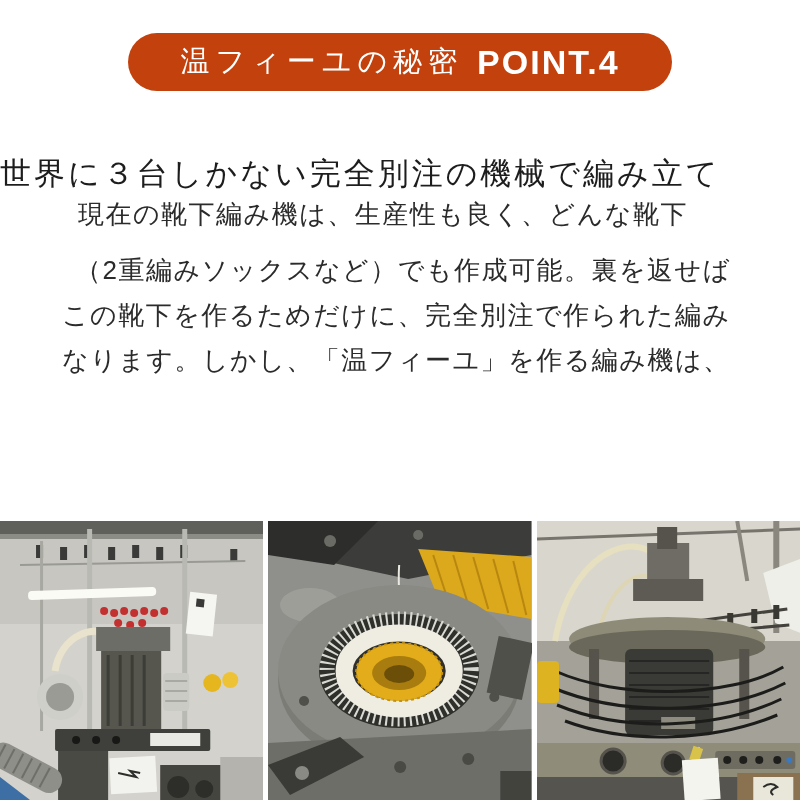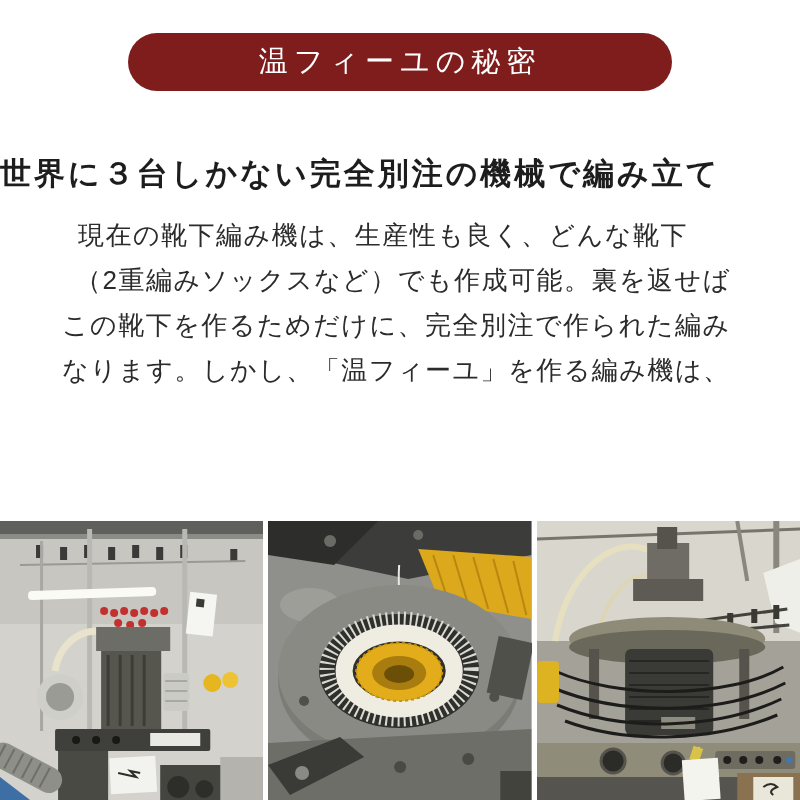--- a/index.html
+++ b/index.html
@@ -6,63 +6,64 @@
   body{
     width:800px;height:800px;background:#ffffff;overflow:hidden;
     font-family:"Liberation Sans","DejaVu Sans",sans-serif;
     position:relative;
   }
   .page{width:800px;height:800px;position:relative;}
 
   
   .banner{
     position:absolute;left:128px;top:33px;width:544px;height:58px;
-    background:#7f1d1d;border-radius:29px;
+    background:#c2410c;border-radius:29px;
     display:flex;align-items:center;justify-content:center;gap:14px;
   }
   .banner .jp{
     color:#ffffff;font-size:29px;letter-spacing:6px;font-weight:500;
     white-space:nowrap;
   }
   .banner .pt{
     color:#ffffff;font-size:34px;font-weight:700;letter-spacing:2px;
     white-space:nowrap;
   }
 
   
   .heading{
     position:absolute;left:0;top:132px;width:640px;
-    text-align:center;color:#1d1d1d;font-weight:700;
+    text-align:center;color:#1d1d1d;font-weight:400;
     font-size:31px;letter-spacing:3px;white-space:nowrap;
   }
 
   
   .bodytext{
-    position:absolute;left:62px;top:213px;width:700px;
+    position:absolute;left:62px;top:192px;width:700px;
     color:#2b2b2b;font-size:26px;line-height:45px;letter-spacing:1.5px;
   }
   .body-line{white-space:nowrap;}
   .body-line:nth-child(1){margin-left:16px;}
-  .body-line:nth-child(2){margin-left:13px;}
+  .body-line:nth-child(2){margin-left:13px;margin-top:11px;}
 
   
   .photos{
     position:absolute;left:0;top:521px;width:800px;height:279px;
     display:flex;gap:5px;
   }
   .photo{flex:1 1 0;height:279px;overflow:hidden;background:#cfcfca;}
   .photo svg{display:block;width:100%;height:100%;}
 </style>
 </head>
 <body>
 
 <div class="page">
 
   <div class="banner">
     <span class="jp">温フィーユの秘密</span>
+    <span class="pt">POINT.4</span>
   </div>
 
   <h1 class="heading">世界に３台しかない完全別注の機械で編み立て</h1>
 
   <div class="bodytext">
     <div class="body-line">現在の靴下編み機は、生産性も良く、どんな靴下</div>
     <div class="body-line">（2重編みソックスなど）でも作成可能。裏を返せば</div>
     <div class="body-line">この靴下を作るためだけに、完全別注で作られた編み</div>
     <div class="body-line">なります。しかし、「温フィーユ」を作る編み機は、</div>
   </div>

